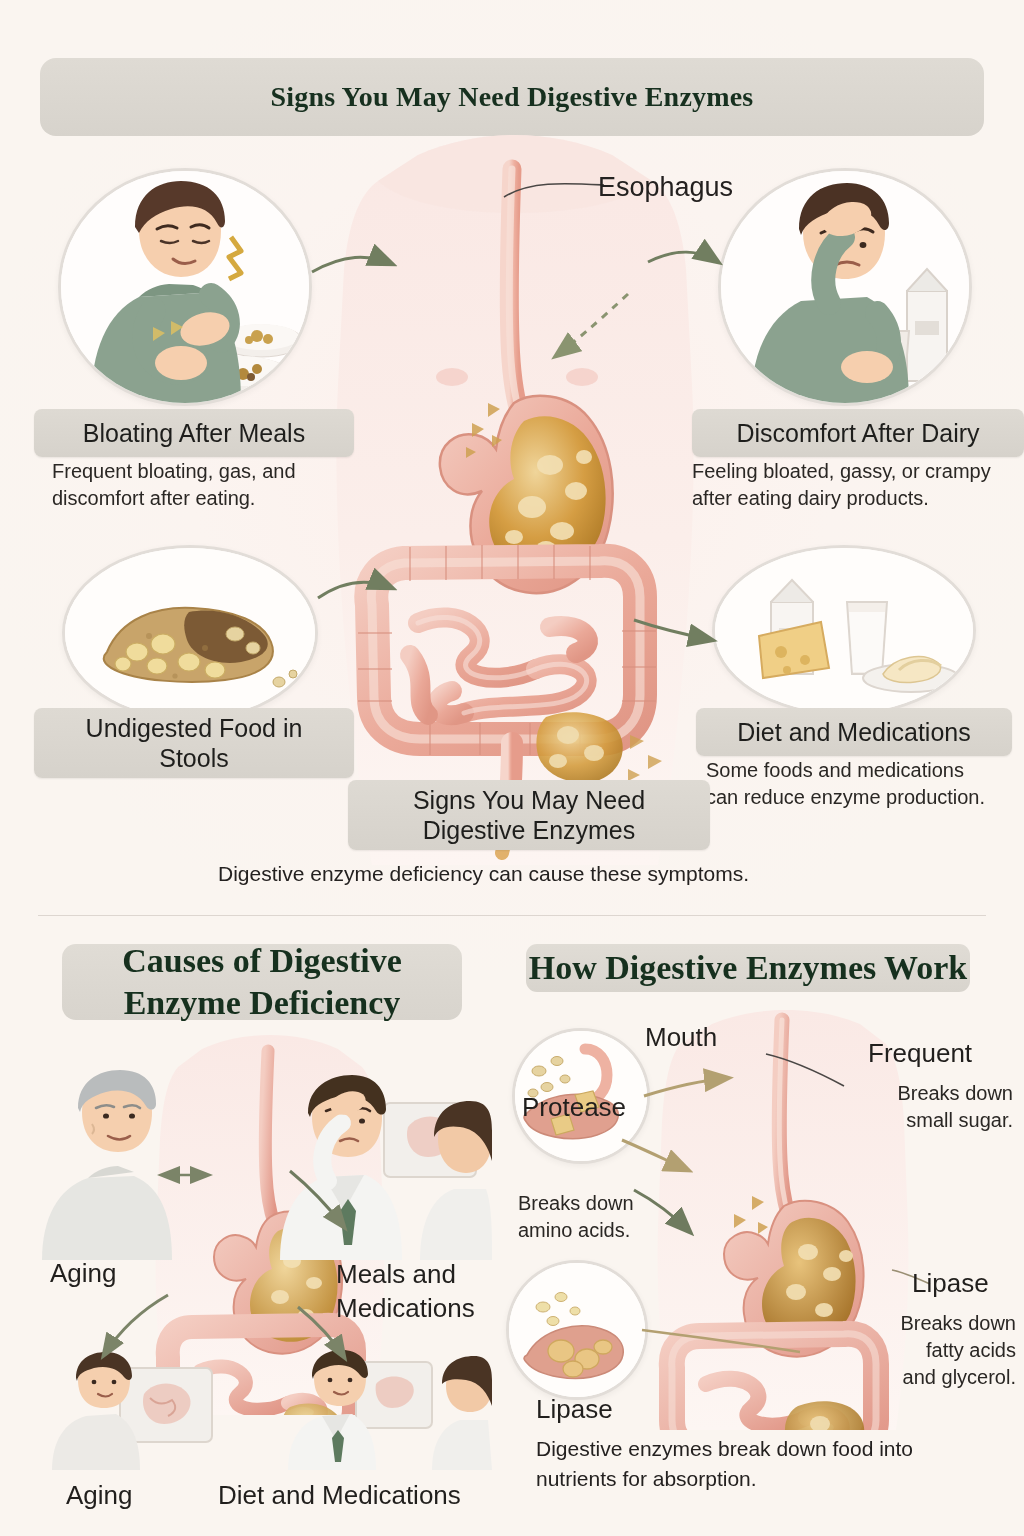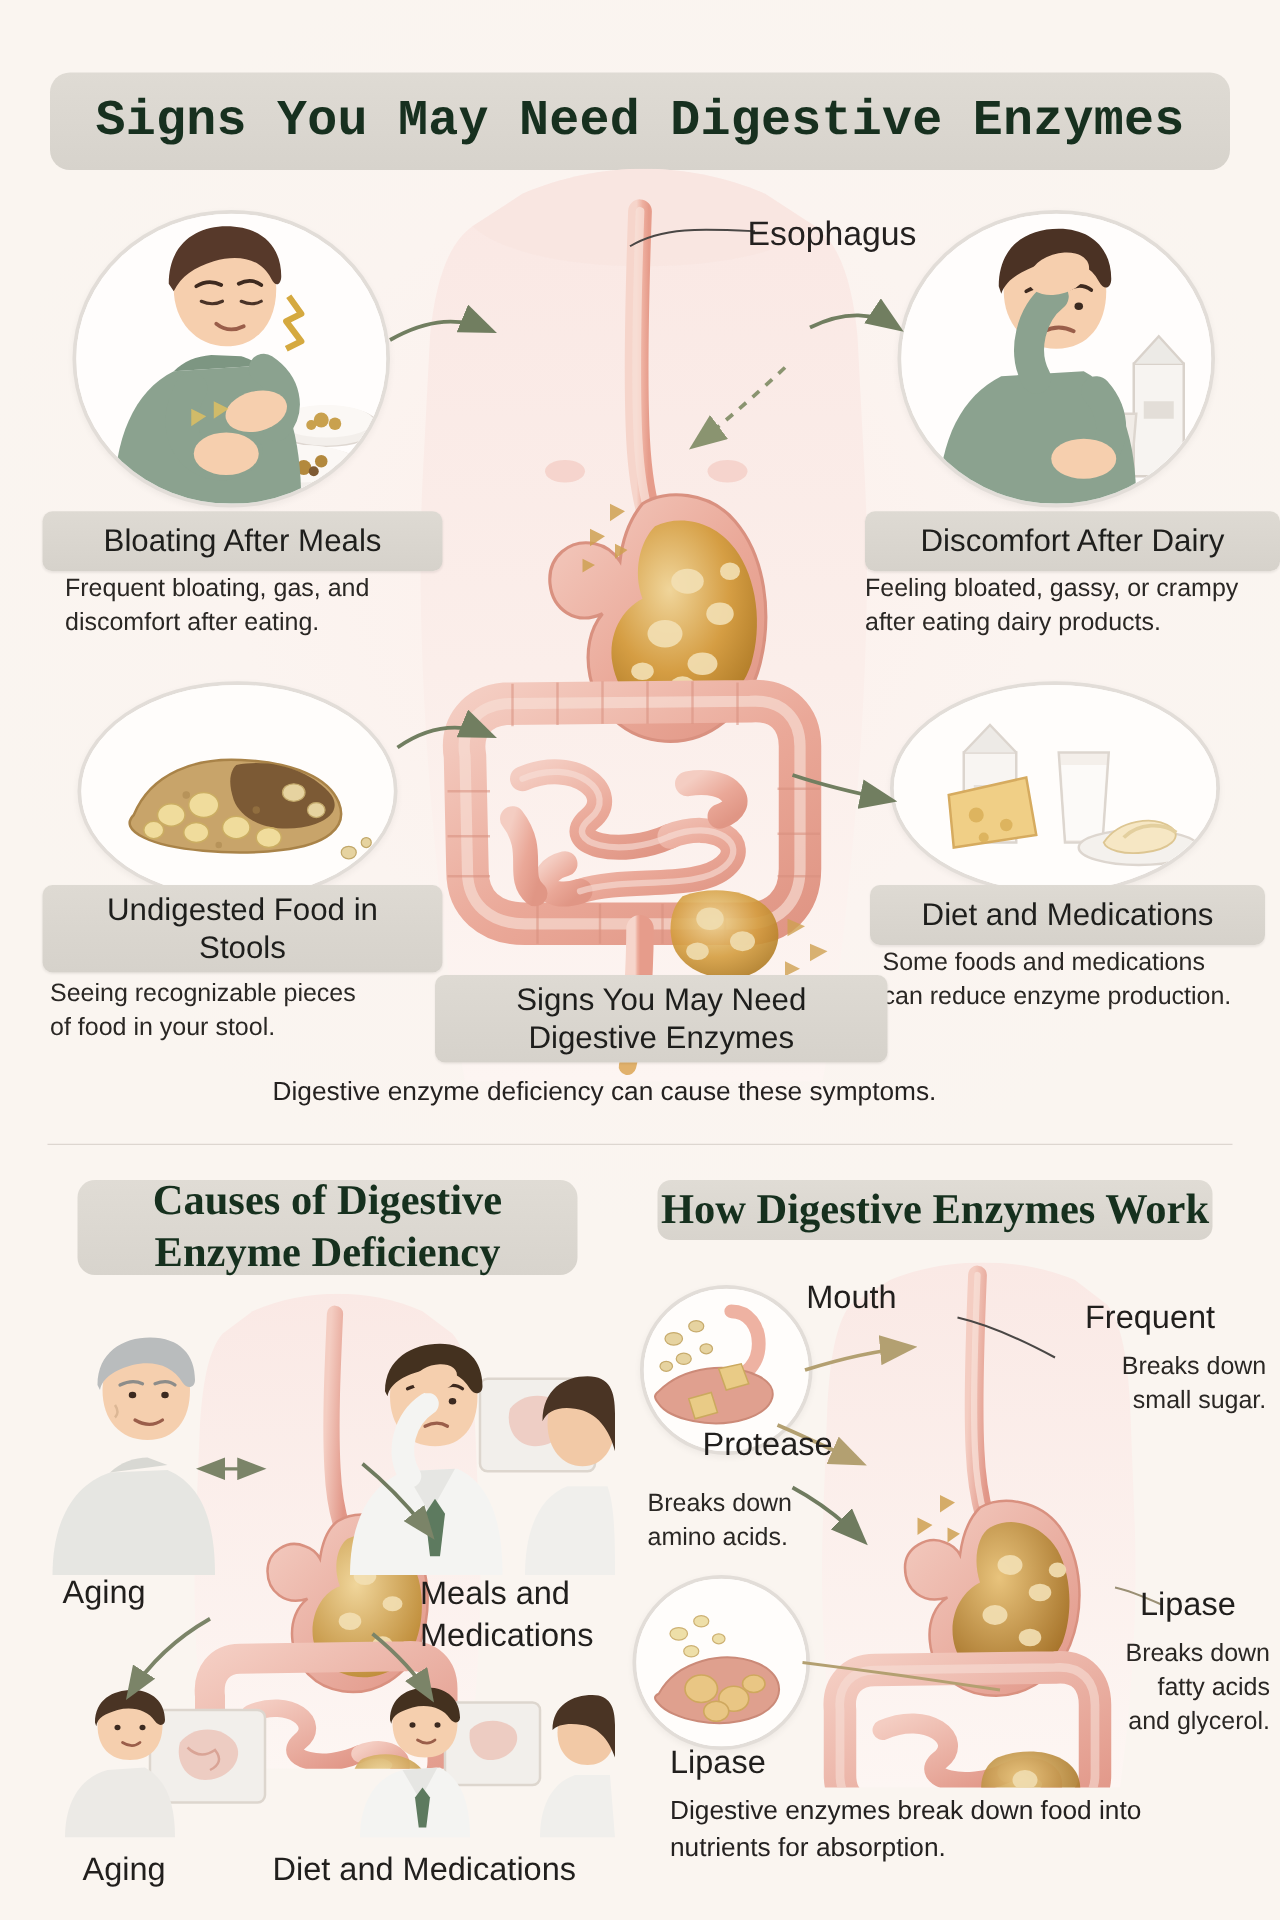--- a/index.html
+++ b/index.html
@@ -26,22 +26,22 @@
     box-shadow:0 1px 2px rgba(0,0,0,.07);
   }
 
   .title-bar{
     position:absolute;left:40px;top:58px;width:944px;height:78px;
     border-radius:16px;
     display:flex;align-items:center;justify-content:center;
     background:linear-gradient(180deg,#dfdbd4 0%,#d7d3cc 100%);
   }
   .title-bar .t{
-    font-family:Liberation Mono, monospace;
-    font-size:40px;font-weight:700;color:#17301f;letter-spacing:.2px;
+    font-family:Liberation Serif, serif;
+    font-size:28px;font-weight:700;color:#17301f;letter-spacing:.2px;
   }
 
   .desc{color:#2a2724;font-size:20px;line-height:1.35;}
 
   
   .lbl{
     position:absolute;
     display:flex;align-items:center;justify-content:center;
     font-size:25px;padding:4px 16px;line-height:1.22;
   }
@@ -335,24 +335,20 @@
       <g fill="#a5824a" opacity=".5">
         <circle cx="84" cy="88" r="3"></circle>
           <circle cx="140" cy="100" r="3"></circle>
           <circle cx="110" cy="128" r="2.6"></circle>
       </g>
     </svg>
   </div>
   <div class="pill lbl" style="left:34px;top:708px;width:288px;height:62px;flex-direction:column;">
     <span>Undigested Food in</span>
     <span>Stools</span>
-  </div>
-  <div class="desc" style="position:absolute;left:40px;top:782px;width:300px;">
-    <div>Seeing recognizable pieces</div>
-    <div>of food in your stool.</div>
   </div>
 
   <div class="circ" style="left:712px;top:545px;width:258px;height:165px;border-radius:50%;">
     <svg viewBox="0 0 258 165" style="width:100%;height:100%">
       <rect width="258" height="165" fill="#fffdfb"></rect>
 
       <path d="M56 54 l42 0 0 72 -42 0 Z" fill="#f8f5f2" stroke="#dcd5ce" stroke-width="2"></path>
       <path d="M56 54 l21 -22 21 22" fill="#edeae6" stroke="#dcd5ce" stroke-width="2"></path>
       <rect x="64" y="80" width="26" height="16" fill="#e6e1db"></rect>
 
@@ -658,21 +654,21 @@
   </svg>
 
   <div class="ftxt b-lab" style="left:645px;top:1022px;">Mouth</div>
 
   <div class="ftxt b-lab" style="left:868px;top:1038px;">Frequent</div>
   <div class="ftxt b-sub" style="left:868px;top:1080px;width:145px;text-align:right;">
     <div>Breaks down</div>
     <div>small sugar.</div>
   </div>
 
-  <div class="ftxt b-lab" style="left:522px;top:1140px;margin-left:40px;">Protease</div>
+  <div class="ftxt b-lab" style="left:522px;top:1092px;">Protease</div>
   <div class="ftxt b-sub" style="left:518px;top:1190px;width:160px;">
     <div>Breaks down</div>
     <div>amino acids.</div>
   </div>
 
   <div class="ftxt b-lab" style="left:912px;top:1268px;">Lipase</div>
   <div class="ftxt b-sub" style="left:856px;top:1310px;width:160px;text-align:right;">
     <div>Breaks down</div>
     <div>fatty acids</div>
     <div>and glycerol.</div>

